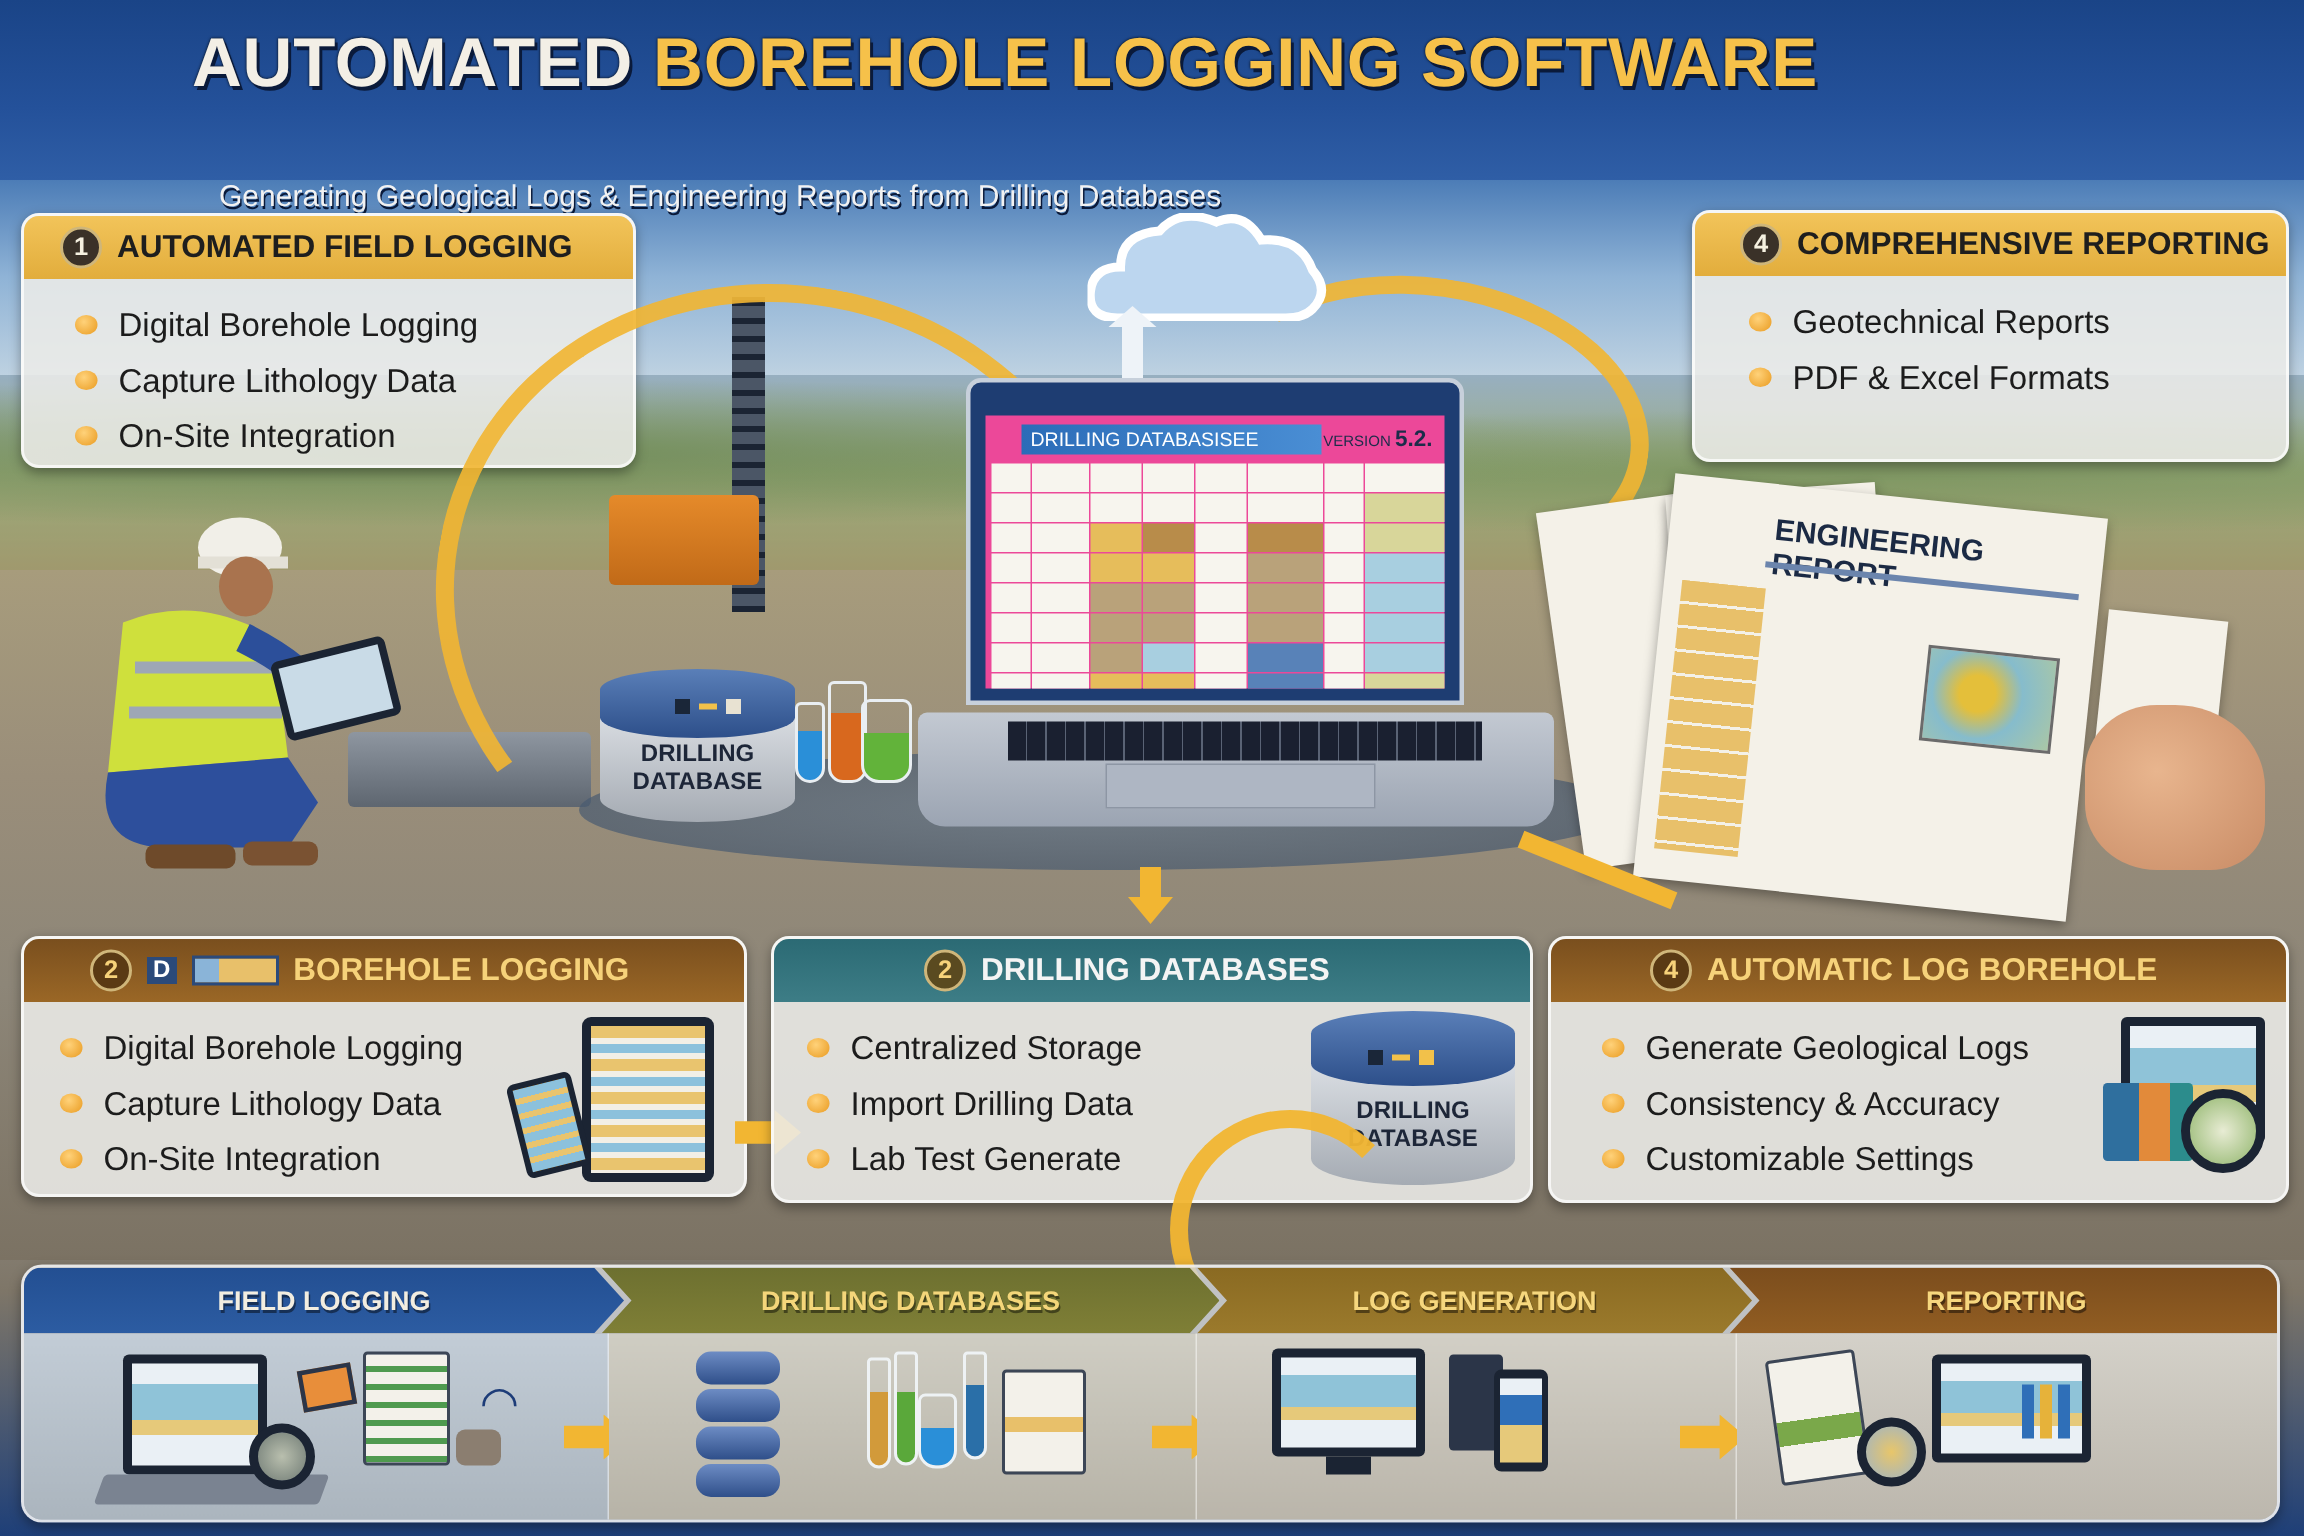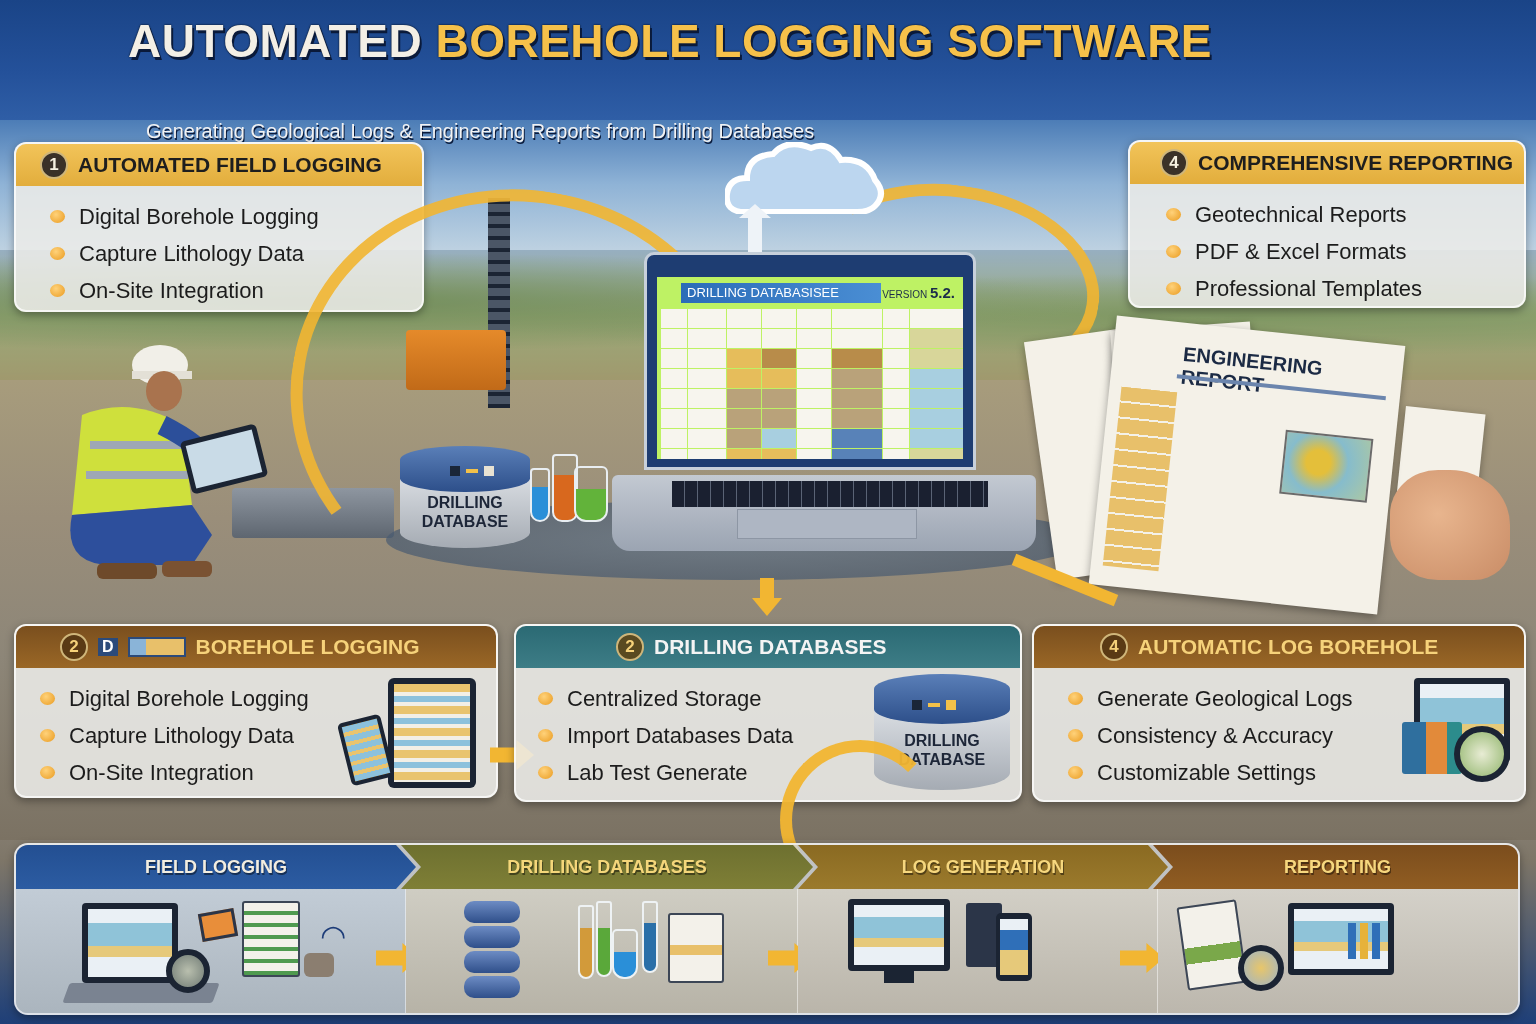--- a/index.html
+++ b/index.html
@@ -79,21 +79,21 @@
     content: ""; position: absolute; left: -9px; top: -10px;
     border-left: 16px solid transparent; border-right: 16px solid transparent; border-bottom: 14px solid #eef3f8;
   }
 
   
   .laptop-screen {
     position: absolute; left: 644px; top: 252px; width: 332px; height: 218px;
     background: #1e3d72; border-radius: 10px 10px 0 0; padding: 22px 10px 8px 10px;
     border: 3px solid #c7d0db;
   }
-  .screen-inner { width: 100%; height: 100%; background: #bef264; position: relative; overflow: hidden; padding-left: 16px; }
+  .screen-inner { width: 100%; height: 100%; background: #ec4899; position: relative; overflow: hidden; padding-left: 16px; }
   .screen-title {
     position: absolute; left: 24px; top: 6px; height: 20px; width: 200px;
     background: linear-gradient(90deg, #2b6cb8, #4a8ed4); color: #fff;
     font-family: "Liberation Sans", sans-serif; font-size: 13px; line-height: 20px; padding-left: 6px;
   }
   .screen-version {
     position: absolute; right: 8px; top: 6px; font-family: "Liberation Sans", sans-serif;
     font-size: 10px; color: #1c2c4a; line-height: 20px;
   }
   .screen-version b { font-size: 15px; }
@@ -251,24 +251,20 @@
   </div>
   <ul style="padding-left:36px;">
     <li>
         <span class="bullet"></span>
         <span>Geotechnical Reports</span>
       </li>
     <li>
         <span class="bullet"></span>
         <span>PDF &amp; Excel Formats</span>
       </li>
-    <li>
-        <span class="bullet"></span>
-        <span>Professional Templates</span>
-      </li>
   </ul>
 </div>
 
 <div class="arc" style="left:290px;top:190px;width:460px;height:420px;border-color:#f2b632 transparent transparent #f2b632;transform:rotate(10deg);opacity:0.9;"></div>
 <div class="arc" style="left:800px;top:185px;width:300px;height:200px;border-color:#f2b632 #f2b632 transparent transparent;transform:rotate(8deg);opacity:0.9;"></div>
 
 <svg class="cloud" viewBox="0 0 160 72">
   <path d="M20 70 Q0 70 2 52 Q4 36 22 36 Q22 14 48 12 Q62 -4 86 6 Q104 -2 116 18 Q142 16 150 38 Q162 52 150 64 Q144 70 132 70 Z" fill="#bcd6ef" stroke="#ffffff" stroke-width="6"></path>
 </svg>
 <div class="cloud-arrow"></div>
@@ -423,21 +419,21 @@
     <span class="num" style="background:#5a4a20;color:#f6d27a;">2</span>
     <span>DRILLING DATABASES</span>
   </div>
   <ul style="padding-left:22px;">
     <li>
         <span class="bullet"></span>
         <span>Centralized Storage</span>
       </li>
     <li>
         <span class="bullet"></span>
-        <span>Import Databases Data</span>
+        <span>Import Drilling Data</span>
       </li>
     <li>
         <span class="bullet"></span>
         <span>Lab Test Generate</span>
       </li>
   </ul>
   <div class="db" style="left:358px;top:48px;width:136px;height:118px;">
     <div class="db-body" style="width:136px;top:36px;height:80px;">
       <div><span>DRILLING</span><br><span>DATABASE</span></div>
     </div>

